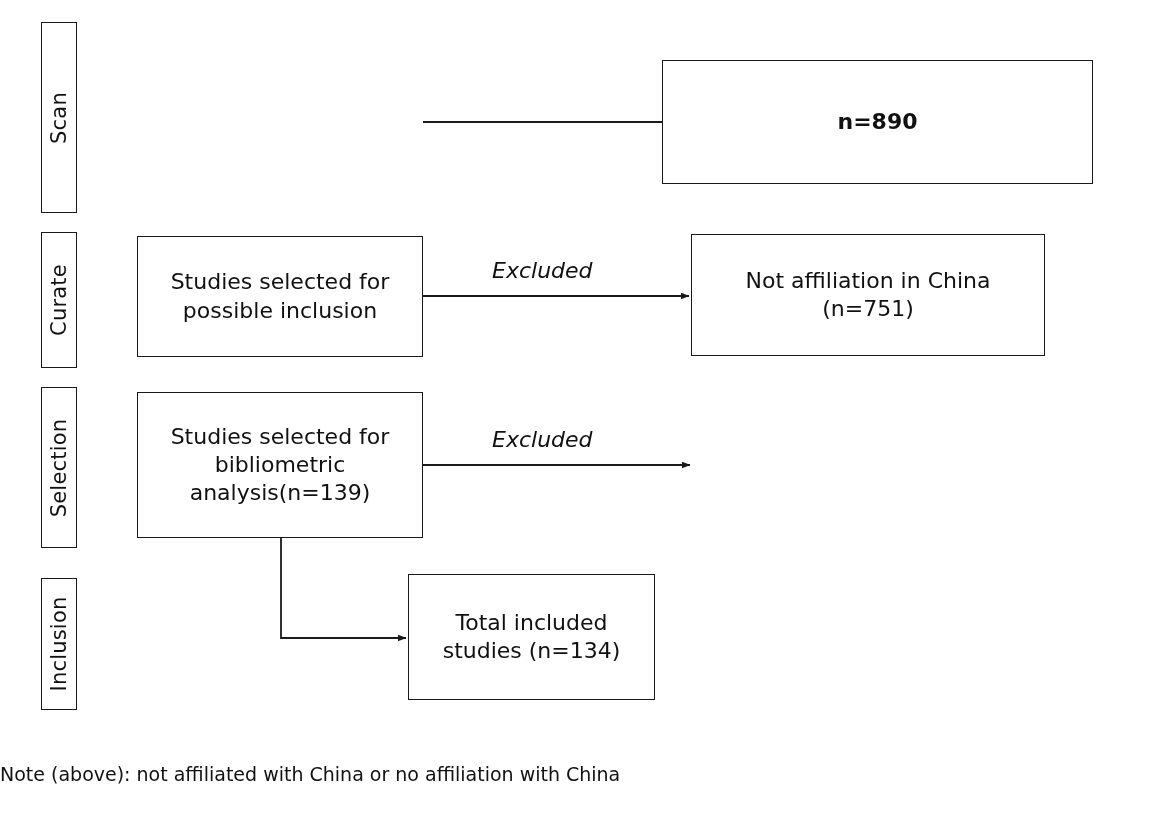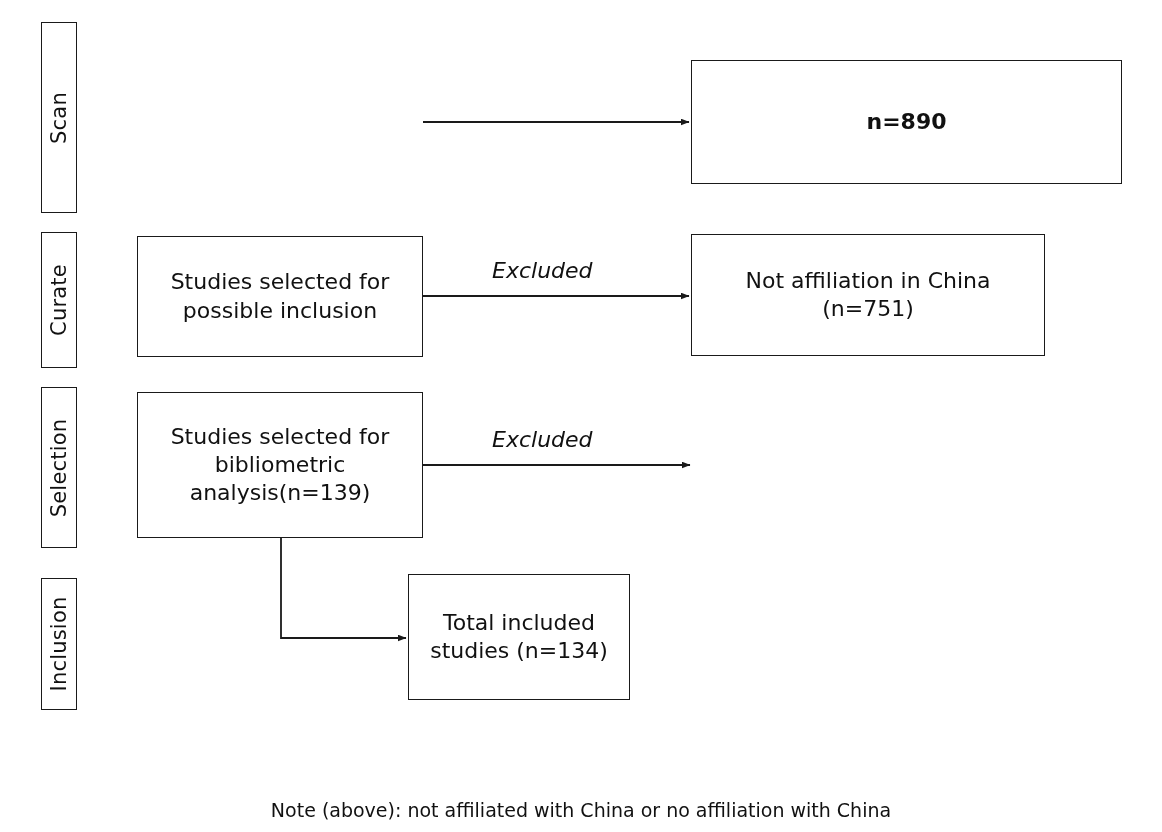--- a/index.html
+++ b/index.html
@@ -125,39 +125,39 @@
     <span class="box-text proc-text">Studies selected for
 possible inclusion</span>
   </div>
 
   <div class="box" style="left:137px; top:392px; width:286px; height:146px;">
     <span class="box-text proc-text">Studies selected for
 bibliometric
 analysis(n=139)</span>
   </div>
 
-  <div class="box" style="left:408px; top:574px; width:222px; height:126px;">
+  <div class="box" style="left:408px; top:574px; width:247px; height:126px;">
     <span class="box-text proc-text">Total included
 studies (n=134)</span>
   </div>
 
-  <div class="box" style="left:691px; top:60px; width:431px; height:124px;">
+  <div class="box" style="left:662px; top:60px; width:431px; height:124px;">
     <span class="box-text bold-text">n=890</span>
   </div>
 
   <div class="box" style="left:691px; top:234px; width:354px; height:122px;">
     <span class="box-text result-text">Not affiliation in China (n=751)</span>
   </div>
 
 
   <div class="edge-label" style="left:492px; top:258px;">
     <span>Excluded</span>
   </div>
 
   <div class="edge-label" style="left:492px; top:427px;">
     <span>Excluded</span>
   </div>
 
-  <div class="note" style="left:0px; top:763px; width:1162px; text-align:center;margin-top:36px;">
+  <div class="note" style="left:0px; top:763px; width:1162px; text-align:left;">
     <span>Note (above): not affiliated with China or no affiliation with China</span>
   </div>
 
 </div>
 
 </body></html>

